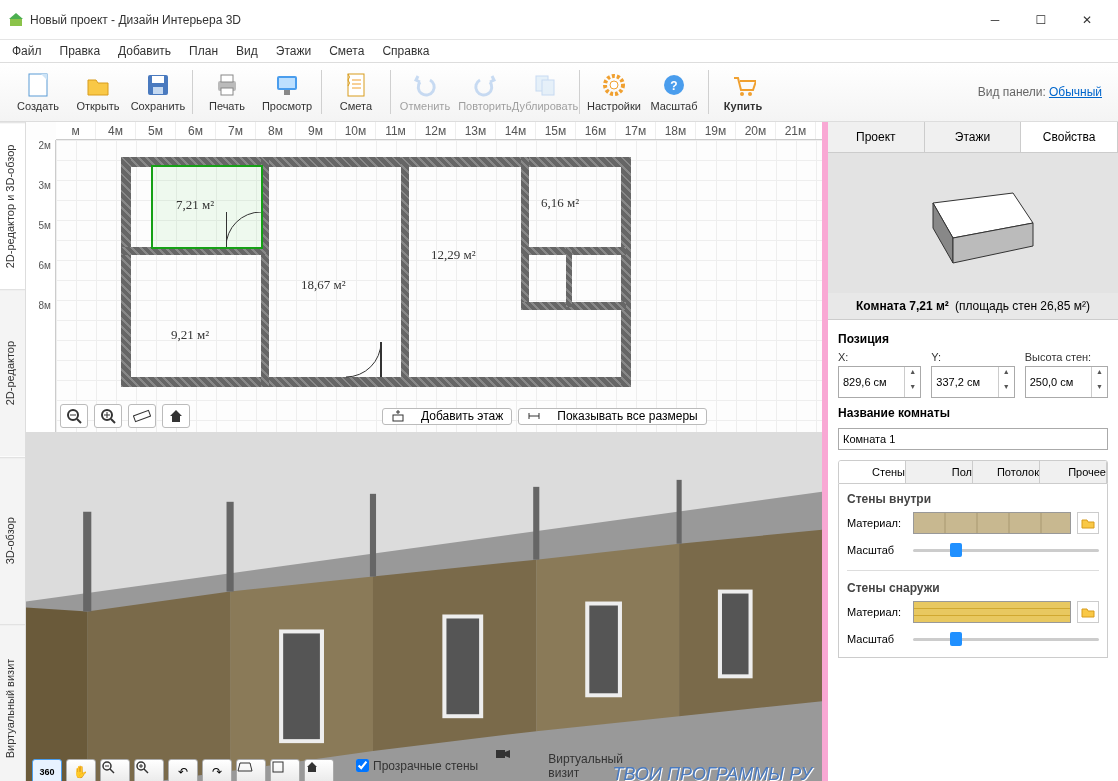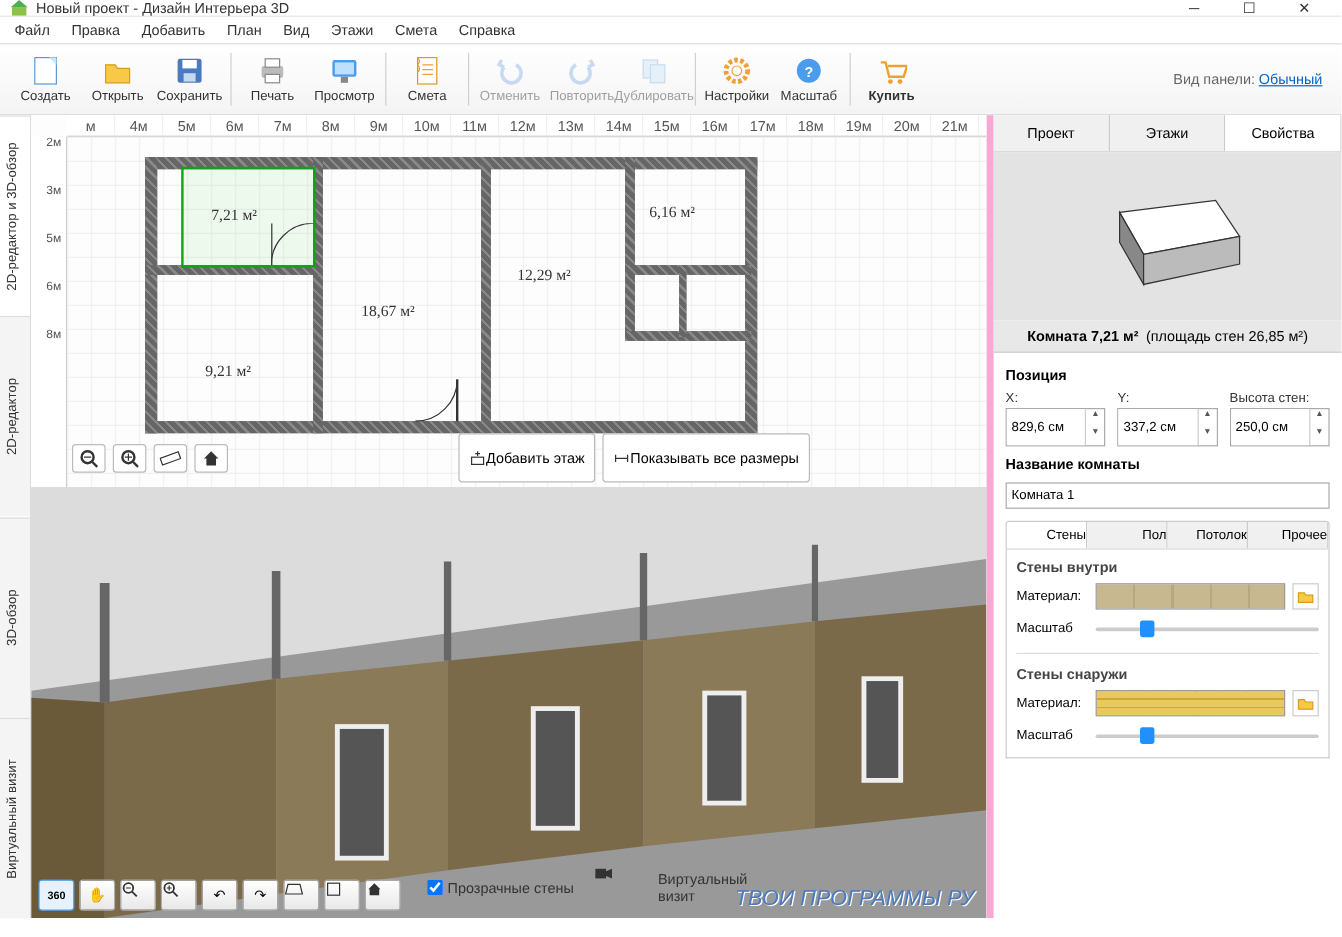--- a/index.html
+++ b/index.html
@@ -1,17 +1,17 @@
 <!DOCTYPE html>
 <html><head>
 <meta charset="utf-8">
 <style>
 *{box-sizing:border-box;margin:0;padding:0;font-family:"Segoe UI",Tahoma,sans-serif;font-size:12px}
 body{background:#fff;overflow:hidden;width:1118px;height:781px}
-.titlebar{height:14px;display:flex;align-items:center;padding:0 8px;background:#fff;border-bottom:1px solid #e5e5e5}
+.titlebar{height:40px;display:flex;align-items:center;padding:0 8px;background:#fff;border-bottom:1px solid #e5e5e5}
 .titlebar svg{margin-right:6px}
 .titlebar .title{flex:1;color:#333;font-size:12px}
 .winbtns{display:flex}
 .winbtn{width:46px;height:30px;display:flex;align-items:center;justify-content:center;color:#333}
 .menubar{height:22px;display:flex;align-items:center;padding:0 4px;gap:2px}
 .menuitem{padding:2px 8px;color:#333;cursor:default}
 .toolbar{height:60px;border-top:1px solid #ddd;border-bottom:1px solid #ddd;background:linear-gradient(#fff,#f4f4f4);display:flex;align-items:center;padding:0 8px}
 .tbtn{display:flex;flex-direction:column;align-items:center;justify-content:center;width:60px;height:56px;cursor:pointer;color:#333;border-radius:3px}
 .tbtn .lbl{font-size:11px;margin-top:2px}
 .tsep{width:1px;height:44px;background:#d0d0d0;margin:0 4px}
@@ -27,21 +27,21 @@
 .ruler-h span{width:40px;text-align:center;border-right:1px solid #eee;line-height:18px}
 .ruler-v{position:absolute;top:18px;left:0;width:30px;bottom:0;background:#fff;border-right:1px solid #ccc}
 .ruler-v span{display:block;height:40px;text-align:right;padding-right:4px;font-size:10px;color:#555}
 .grid{position:absolute;top:18px;left:30px;right:0;bottom:0;background-image:linear-gradient(#eee 1px,transparent 1px),linear-gradient(90deg,#eee 1px,transparent 1px);background-size:20px 20px}
 .floorplan{position:absolute;top:35px;left:95px;width:510px;height:230px}
 .wall{position:absolute;background:#666;background-image:repeating-linear-gradient(45deg,#888 0 2px,#666 2px 6px)}
 .room-lbl{position:absolute;font-size:13px;color:#333;font-family:Georgia,serif}
 .sel-room{position:absolute;border:2px solid #16a016;background:rgba(60,200,60,.08)}
 .plan-tools{position:absolute;bottom:4px;left:34px;display:flex;gap:6px;align-items:center}
 .plan-tools .btn{width:28px;height:24px;border:1px solid #bbb;background:#fff;border-radius:3px;display:flex;align-items:center;justify-content:center;cursor:pointer}
-.plan-tools .txtbtn{height:41px;border:1px solid #bbb;background:#fff;border-radius:3px;display:flex;align-items:center;padding:0 8px;gap:0;cursor:pointer;font-size:11px}
+.plan-tools .txtbtn{height:17px;border:1px solid #bbb;background:#fff;border-radius:3px;display:flex;align-items:center;padding:0 8px;gap:16px;cursor:pointer;font-size:11px}
 .preview3d{flex:1;background:#d8d8d8;position:relative;overflow:hidden}
 .preview3d svg{width:100%;height:100%}
 .bottom-tools{position:absolute;bottom:6px;left:6px;display:flex;gap:4px}
 .bottom-tools .btn{width:30px;height:26px;border:1px solid #aaa;background:linear-gradient(#fff,#e8e8e8);border-radius:3px;display:flex;align-items:center;justify-content:center;cursor:pointer}
 .bottom-opts{position:absolute;bottom:8px;left:330px;display:flex;gap:18px;align-items:center;font-size:11px;color:#333}
 .bottom-opts label{display:flex;align-items:center;gap:4px}
 .watermark{position:absolute;bottom:6px;right:10px;font-size:18px;font-weight:normal;font-style:italic;color:#4a7abf;text-shadow:1px 1px 0 #fff}
 .sidebar{width:296px;border-left:6px solid #f9a8d4;background:#fff;display:flex;flex-direction:column}
 .stabs{display:flex;border-bottom:1px solid #ccc}
 .stab{flex:1;text-align:center;padding:8px 0;background:#f0f0f0;border-right:1px solid #ccc;cursor:pointer;font-size:12px}

